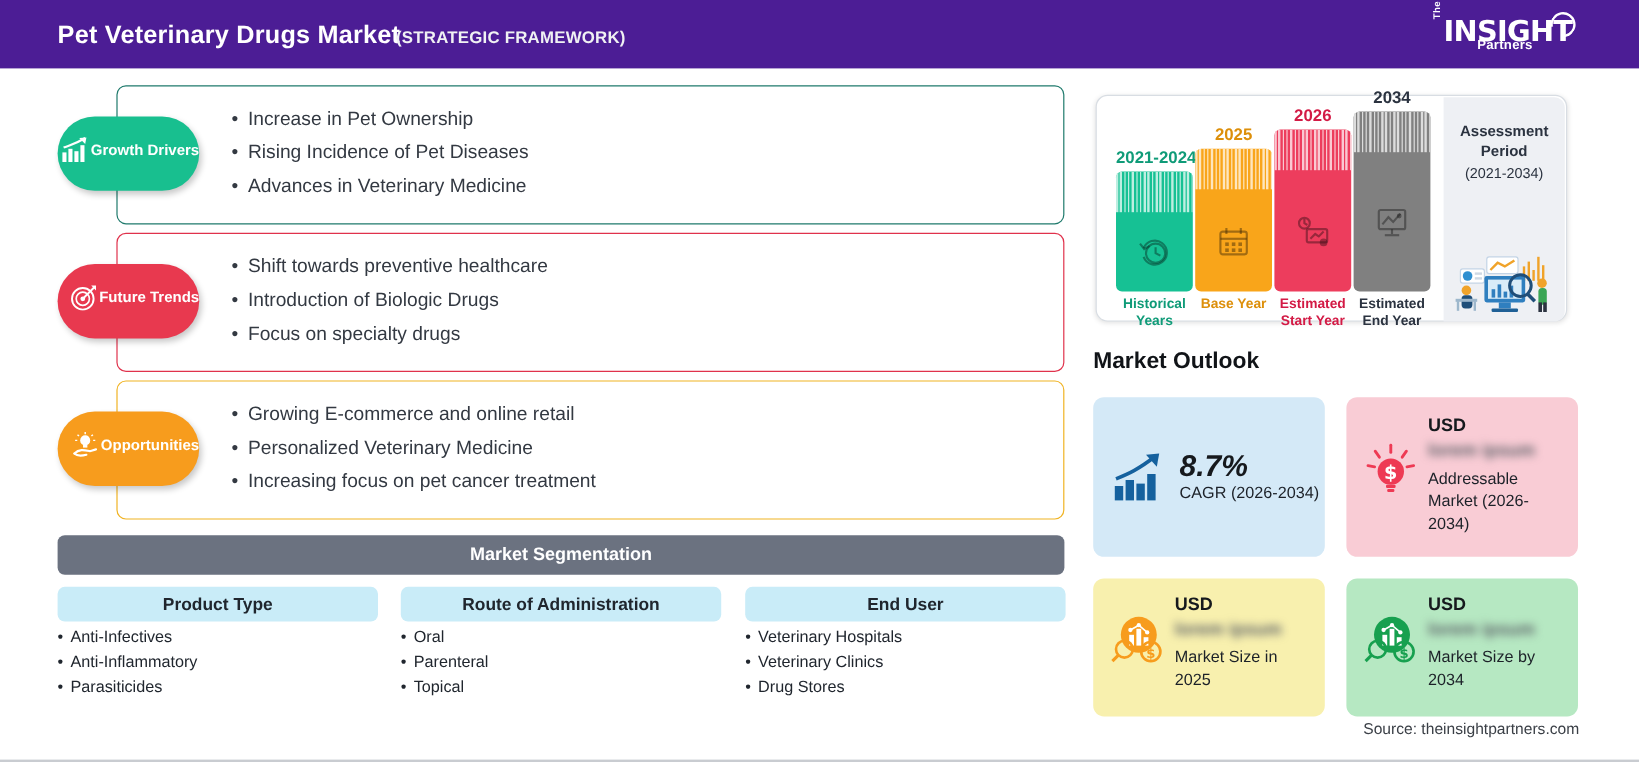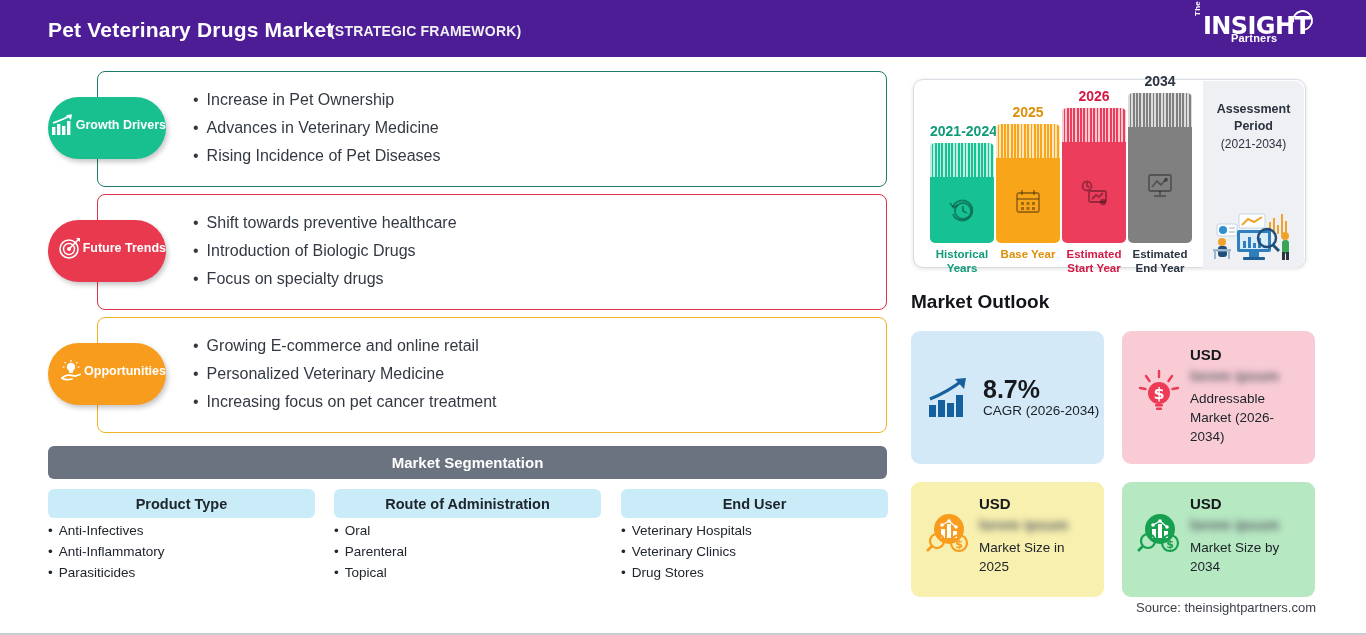--- a/index.html
+++ b/index.html
@@ -126,21 +126,21 @@
     font-size:19px;font-weight:bold;color:#111418;
   }
   .ocard{position:absolute;border-radius:9px;box-sizing:border-box;}
   #ocard-0{left:911px;top:331px;width:193px;height:133px;background:#d4e9f7;}
   #ocard-1{left:1122px;top:331px;width:193px;height:133px;background:#f9ccd5;}
   #ocard-2{left:911px;top:482px;width:193px;height:115px;background:#f8f0ae;}
   #ocard-3{left:1122px;top:482px;width:193px;height:115px;background:#b6e8c2;}
   .ocard-icon{position:absolute;left:14px;}
   .ocard-txt{position:absolute;}
 
-  .big-pct{font-size:25px;font-weight:bold;color:#16191d;line-height:28px;}
+  .big-pct{font-size:25px;font-weight:bold;color:#16191d;line-height:28px;font-style:italic;}
   .pct-sub{font-size:13.5px;color:#1c2128;white-space:nowrap;}
   .usd{font-size:15px;font-weight:bold;color:#16191d;line-height:19px;}
   .blur-val{
     font-size:15px;font-weight:bold;color:#5a5f66;line-height:20px;
     filter:blur(3.6px);margin-top:2px;white-space:nowrap;
   }
   .ocard-label{font-size:13.5px;color:#1c2128;line-height:19px;margin-top:3px;}
 
   .source{
     position:absolute;right:50px;top:600px;
@@ -158,22 +158,22 @@
     <div class="logo-insight">INSIGHT</div>
     <div class="logo-partners">Partners</div>
     <div class="logo-arc"></div>
   </div>
 </div>
 
 <div id="panels-root">
     <div class="panel" id="panel-0" style="border-color: rgb(31, 122, 108);">
       <div class="bullets">
         <div class="bullet">Increase in Pet Ownership</div>
+        <div class="bullet">Rising Incidence of Pet Diseases</div>
         <div class="bullet">Advances in Veterinary Medicine</div>
-        <div class="bullet">Rising Incidence of Pet Diseases</div>
       </div>
     </div>
     <div class="badge" id="badge-0" style="background: rgb(24, 191, 143);">
       <svg class="badge-icon" viewBox="0 0 26 22">
       <rect x="2" y="13" width="3.4" height="8" fill="#fff"></rect>
       <rect x="7" y="10" width="3.4" height="11" fill="#fff"></rect>
       <rect x="12" y="12" width="3.4" height="9" fill="#fff"></rect>
       <rect x="17" y="7" width="3.4" height="14" fill="#fff"></rect>
       <path d="M3 9 C8 7 13 6 21 1" stroke="#fff" stroke-width="1.8" fill="none"></path>
       <path d="M16 1 L22 0.6 L21 6 Z" fill="#fff"></path>

